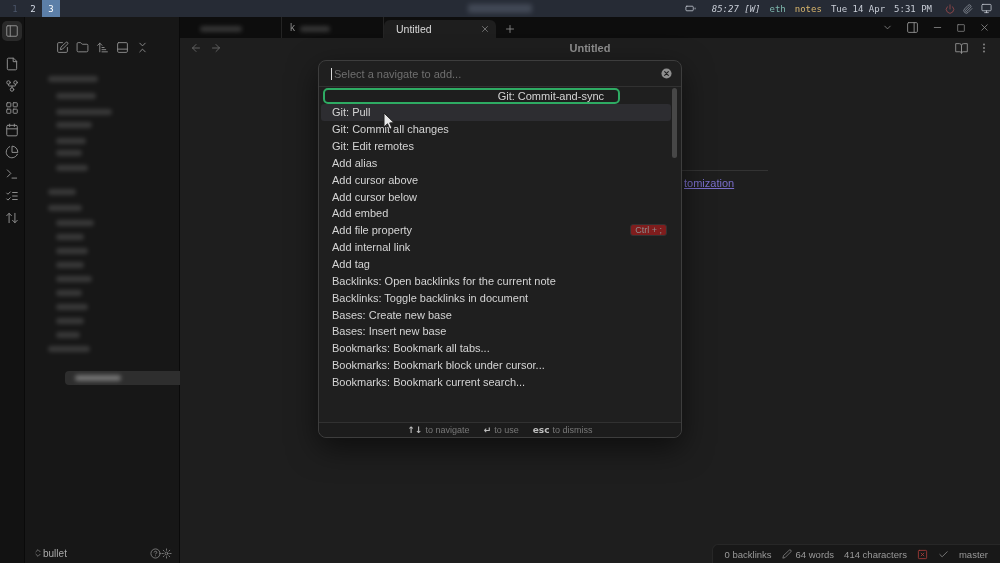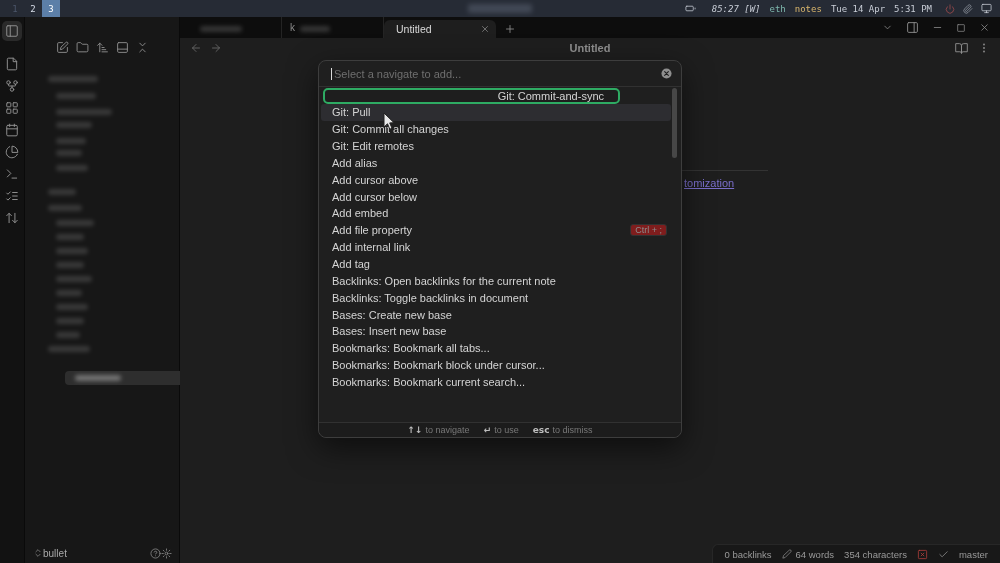--- a/index.html
+++ b/index.html
@@ -299,21 +299,21 @@
   <span class="note-link">tomization</span>
 
   <div class="statusbar">
     <span class="sb-item">0 backlinks</span>
     <span class="sb-item">
       <svg class="ic" width="10" height="10" viewBox="0 0 24 24">
           <path d="M17 3a2.85 2.83 0 1 1 4 4L7.5 20.5 2 22l1.5-5.5Z"></path>
         </svg>
       <span>64 words</span>
     </span>
-    <span class="sb-item">354 characters</span>
+    <span class="sb-item">414 characters</span>
     <svg class="ic" width="11" height="11" viewBox="0 0 24 24" style="stroke:var(--status-red,#b3403c);">
         <rect x="3" y="3" width="18" height="18" rx="2"></rect>
         <path d="m9 9 6 6"></path>
         <path d="m15 9-6 6"></path>
       </svg>
     <svg class="ic" width="11" height="11" viewBox="0 0 24 24">
         <path d="M20 6 9 17l-5-5"></path>
       </svg>
     <span class="sb-item">master</span>
   </div>

